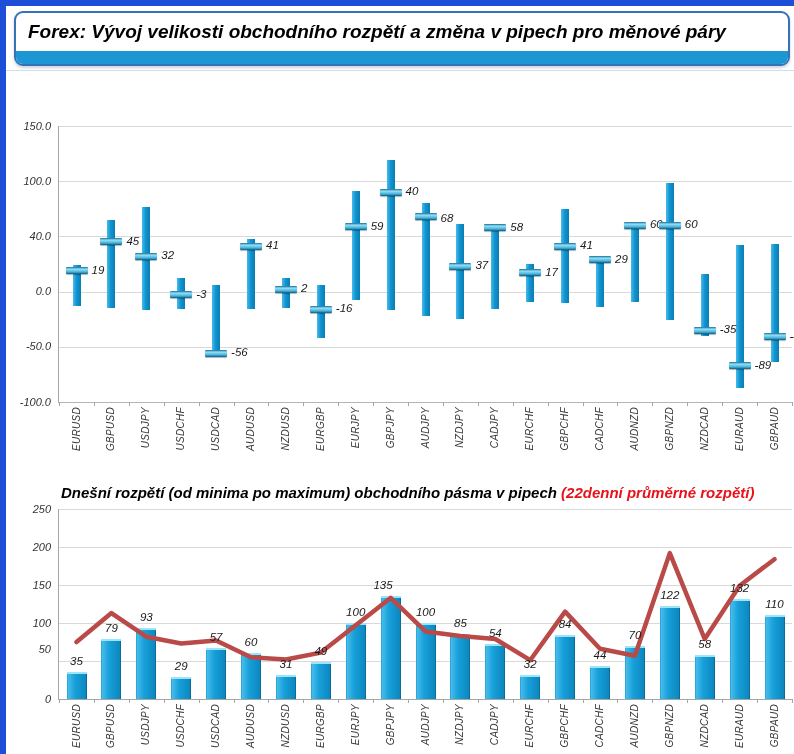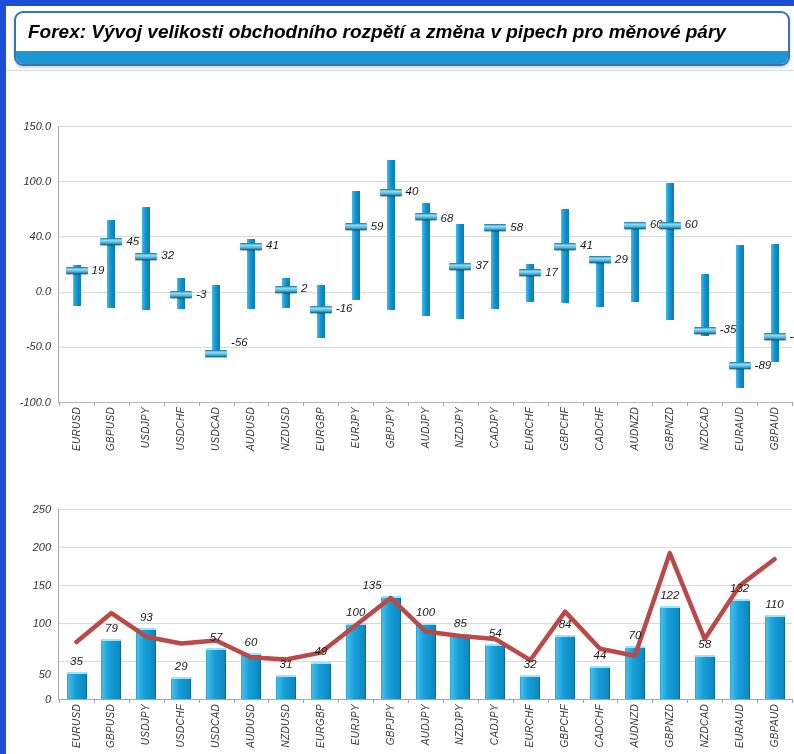--- a/index.html
+++ b/index.html
@@ -161,21 +161,21 @@
         <div class="hlc-bar" style="left: 711.5px; top: 118.1px; height: 118.1px;"></div>
         <div class="hlc-marker" style="left: 6.5px; top: 141.1px;"></div>
         <div class="hlc-label" style="left: 32.5px; top: 137.6px;">19</div>
         <div class="hlc-marker" style="left: 41.4px; top: 112.4px;"></div>
         <div class="hlc-label" style="left: 67.4px; top: 108.9px;">45</div>
         <div class="hlc-marker" style="left: 76.3px; top: 126.8px;"></div>
         <div class="hlc-label" style="left: 102.3px; top: 123.3px;">32</div>
         <div class="hlc-marker" style="left: 111.2px; top: 165.4px;"></div>
         <div class="hlc-label" style="left: 137.2px; top: 161.9px;">-3</div>
         <div class="hlc-marker" style="left: 146.1px; top: 223.9px;"></div>
-        <div class="hlc-label" style="left: 172.1px; top: 210px;">-56</div>
+        <div class="hlc-label" style="left: 172.1px; top: 220px;">-56</div>
         <div class="hlc-marker" style="left: 181px; top: 116.8px;"></div>
         <div class="hlc-label" style="left: 207px; top: 113.3px;">41</div>
         <div class="hlc-marker" style="left: 215.9px; top: 159.9px;"></div>
         <div class="hlc-label" style="left: 241.9px; top: 156.4px;">2</div>
         <div class="hlc-marker" style="left: 250.8px; top: 179.8px;"></div>
         <div class="hlc-label" style="left: 276.8px; top: 176.3px;">-16</div>
         <div class="hlc-marker" style="left: 285.7px; top: 97px;"></div>
         <div class="hlc-label" style="left: 311.7px; top: 93.5px;">59</div>
         <div class="hlc-marker" style="left: 320.6px; top: 62.7px;"></div>
         <div class="hlc-label" style="left: 346.6px; top: 59.2px;">40</div>
@@ -198,31 +198,32 @@
         <div class="hlc-marker" style="left: 634.7px; top: 200.7px;"></div>
         <div class="hlc-label" style="left: 660.7px; top: 197.2px;">-35</div>
         <div class="hlc-marker" style="left: 669.6px; top: 236.1px;"></div>
         <div class="hlc-label" style="left: 695.6px; top: 232.6px;">-89</div>
         <div class="hlc-marker" style="left: 704.5px; top: 207.4px;"></div>
         <div class="hlc-label" style="left: 730.5px; top: 203.9px;">-41</div>
       </div>
   </div>
 
   <div class="chart" id="chart1">
+    <div class="chart-title"><span>Dnešní rozpětí (od minima po maximum) obchodního pásma v pipech</span> <span class="red">(22denní průměrné rozpětí)</span></div>
     <div class="plot">
         <div class="gridline" style="top: 0px;"></div>
         <div class="ylabel" style="top: -6.5px;">250</div>
         <div class="gridline" style="top: 38px;"></div>
         <div class="ylabel" style="top: 31.5px;">200</div>
         <div class="gridline" style="top: 76px;"></div>
         <div class="ylabel" style="top: 69.5px;">150</div>
         <div class="gridline" style="top: 114px;"></div>
         <div class="ylabel" style="top: 107.5px;">100</div>
         <div class="gridline" style="top: 152px;"></div>
-        <div class="ylabel" style="top: 159px;">50</div>
+        <div class="ylabel" style="top: 134px;">50</div>
         <div class="ylabel" style="top: 183.5px;">0</div>
         <div class="xtickmark" style="left: 0px; top: 190px;"></div>
         <div class="xtickmark" style="left: 35px; top: 190px;"></div>
         <div class="xtickmark" style="left: 70px; top: 190px;"></div>
         <div class="xtickmark" style="left: 105px; top: 190px;"></div>
         <div class="xtickmark" style="left: 140px; top: 190px;"></div>
         <div class="xtickmark" style="left: 175px; top: 190px;"></div>
         <div class="xtickmark" style="left: 209px; top: 190px;"></div>
         <div class="xtickmark" style="left: 244px; top: 190px;"></div>
         <div class="xtickmark" style="left: 279px; top: 190px;"></div>
@@ -286,21 +287,21 @@
         </svg>
         <div class="vbar-label" style="left: -2.5px; top: 146.4px;">35</div>
         <div class="vbar-label" style="left: 32.4px; top: 113px;">79</div>
         <div class="vbar-label" style="left: 67.3px; top: 102.3px;">93</div>
         <div class="vbar-label" style="left: 102.2px; top: 151px;">29</div>
         <div class="vbar-label" style="left: 137.1px; top: 122.1px;">57</div>
         <div class="vbar-label" style="left: 172px; top: 127.4px;">60</div>
         <div class="vbar-label" style="left: 206.9px; top: 149.4px;">31</div>
         <div class="vbar-label" style="left: 241.8px; top: 135.8px;">49</div>
         <div class="vbar-label" style="left: 276.7px; top: 97px;">100</div>
-        <div class="vbar-label" style="left: 293px; top: 70.4px;">135</div>
+        <div class="vbar-label" style="left: 304px; top: 70.4px;">135</div>
         <div class="vbar-label" style="left: 346.5px; top: 97px;">100</div>
         <div class="vbar-label" style="left: 381.4px; top: 108.4px;">85</div>
         <div class="vbar-label" style="left: 416.3px; top: 118.3px;">54</div>
         <div class="vbar-label" style="left: 451.2px; top: 148.7px;">32</div>
         <div class="vbar-label" style="left: 486.1px; top: 109.2px;">84</div>
         <div class="vbar-label" style="left: 521px; top: 139.6px;">44</div>
         <div class="vbar-label" style="left: 555.9px; top: 119.8px;">70</div>
         <div class="vbar-label" style="left: 590.8px; top: 80.3px;">122</div>
         <div class="vbar-label" style="left: 625.7px; top: 128.9px;">58</div>
         <div class="vbar-label" style="left: 660.6px; top: 72.7px;">132</div>

